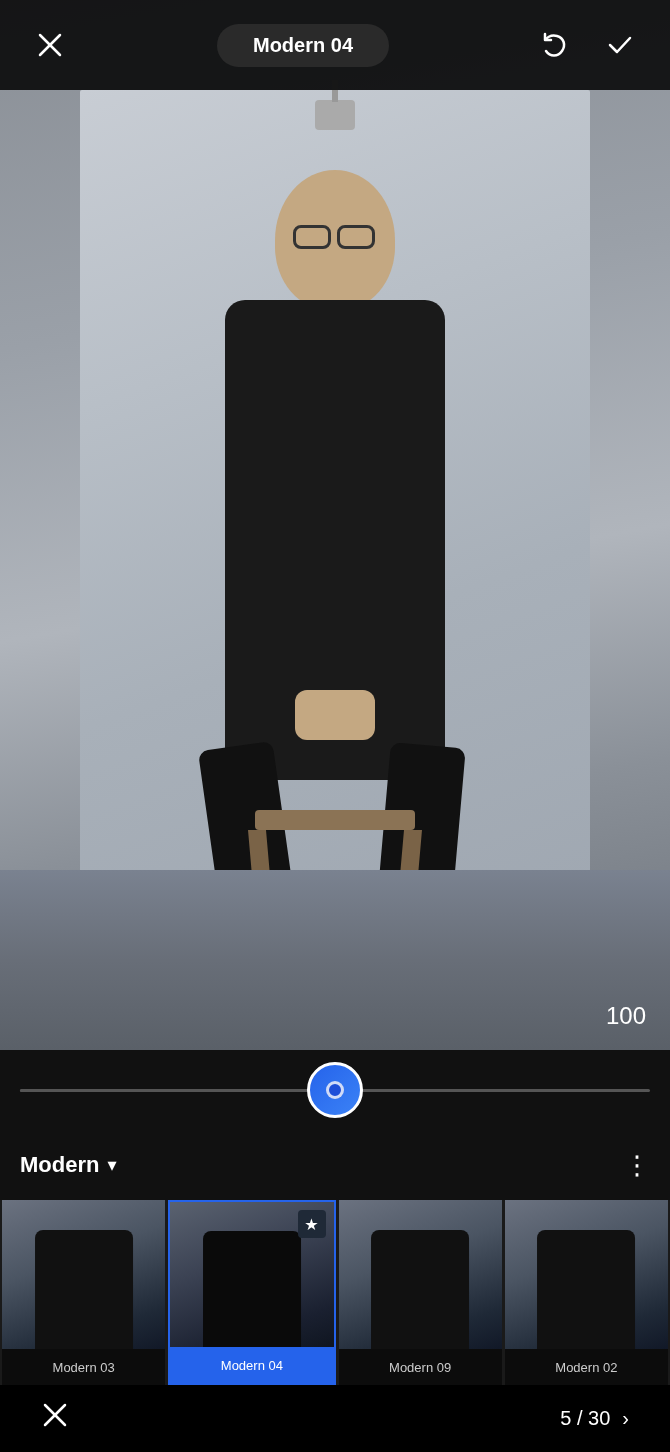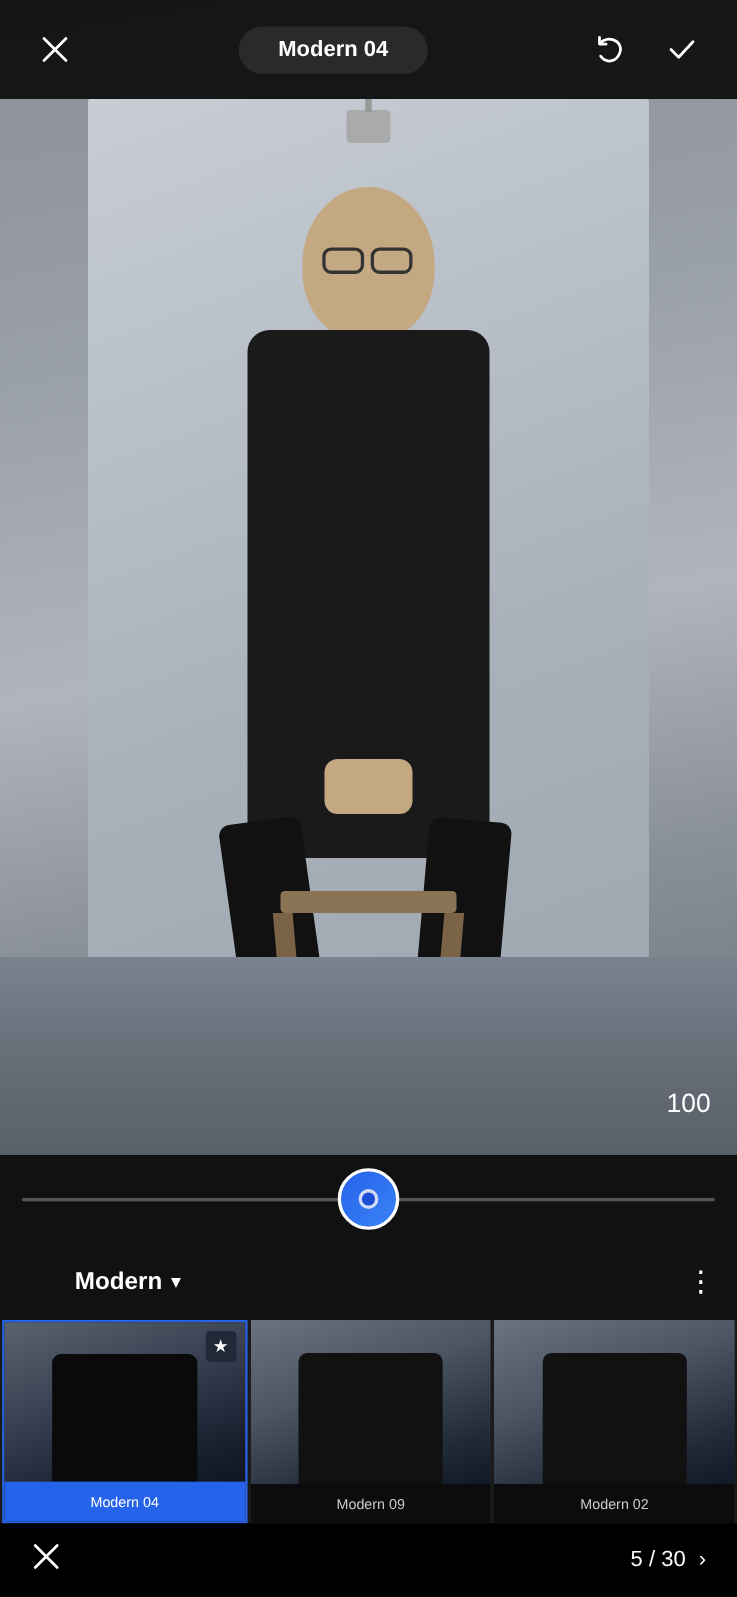--- a/index.html
+++ b/index.html
@@ -130,21 +130,21 @@
       width: 18px;
       height: 160px;
       background: #7a6347;
       border-radius: 0 0 4px 4px;
       transform: skewX(5deg);
     }
 
     
     .value-badge {
       position: absolute;
-      bottom: 32px;
+      bottom: 20px;
       right: 24px;
       color: #fff;
       font-size: 24px;
       font-weight: 500;
       z-index: 5;
     }
 
     
     .slider-area {
       position: absolute;
@@ -210,21 +210,20 @@
       display: flex;
       align-items: center;
       padding: 0 20px;
       z-index: 20;
     }
 
     .preset-label-group {
       display: flex;
       align-items: center;
       gap: 8px;
-      margin-left: 48px;
     }
 
     .preset-label {
       color: #fff;
       font-size: 22px;
       font-weight: 600;
     }
 
     .preset-chevron {
       color: #fff;
@@ -326,21 +325,21 @@
     .bottom-bar {
       position: absolute;
       top: 1385px;
       left: 0;
       right: 0;
       height: 67px;
       background: #000;
       display: flex;
       align-items: center;
       justify-content: space-between;
-      padding: 0 28px;
+      padding: 0 41px;
     }
 
     .bottom-icon {
       color: #fff;
       font-size: 26px;
       cursor: pointer;
     }
 
     .bottom-counter {
       display: flex;
@@ -482,20 +481,26 @@
   <div class="preset-label-group">
     <span class="preset-label">Modern</span>
     <span class="preset-chevron">▾</span>
   </div>
 
   <span class="more-icon">⋮</span>
 </div>
 
 <div class="thumbnail-strip">
 
+  <div class="thumb">
+    <div class="thumb-photo">
+      <div class="thumb-person"></div>
+    </div>
+    <div class="thumb-label">Modern 03</div>
+  </div>
 
   <div class="thumb selected">
     <div class="thumb-photo" style="background: linear-gradient(160deg, #5a6270 0%, #3b4253 40%, #1a2030 80%, #0f1520 100%);">
       <div class="thumb-person" style="background:#0a0a0a;"></div>
     </div>
     <div class="thumb-star">★</div>
     <div class="thumb-label">Modern 04</div>
   </div>
 
   <div class="thumb">

